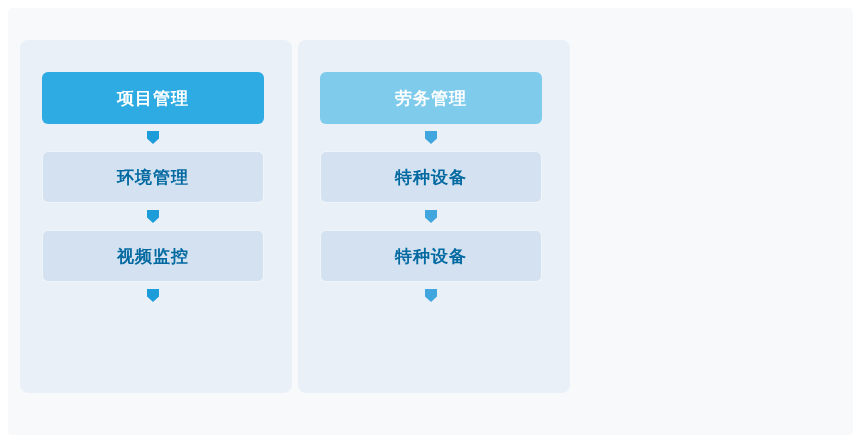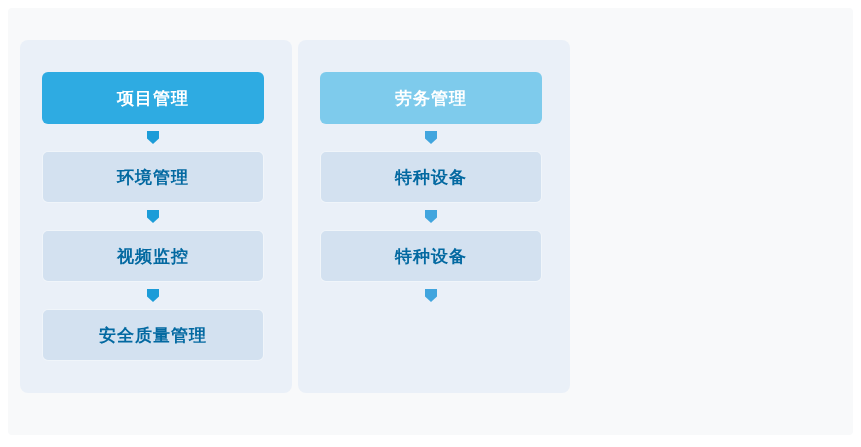--- a/index.html
+++ b/index.html
@@ -74,21 +74,20 @@
         <div class="arrow-down" style="background-color: rgb(28, 156, 216);"></div>
       </div>
       <div class="box item">环境管理</div>
       <div class="arrow-slot">
         <div class="arrow-down" style="background-color: rgb(28, 156, 216);"></div>
       </div>
       <div class="box item">视频监控</div>
       <div class="arrow-slot">
         <div class="arrow-down" style="background-color: rgb(28, 156, 216);"></div>
       </div>
-      <div class="box item">安全质量管理</div>
     </div>
 
     <div class="panel">
       <div class="box header" style="background-color: rgb(126, 203, 236);">劳务管理</div>
       <div class="arrow-slot">
         <div class="arrow-down" style="background-color: rgb(65, 165, 222);"></div>
       </div>
       <div class="box item">特种设备</div>
       <div class="arrow-slot">
         <div class="arrow-down" style="background-color: rgb(65, 165, 222);"></div>

